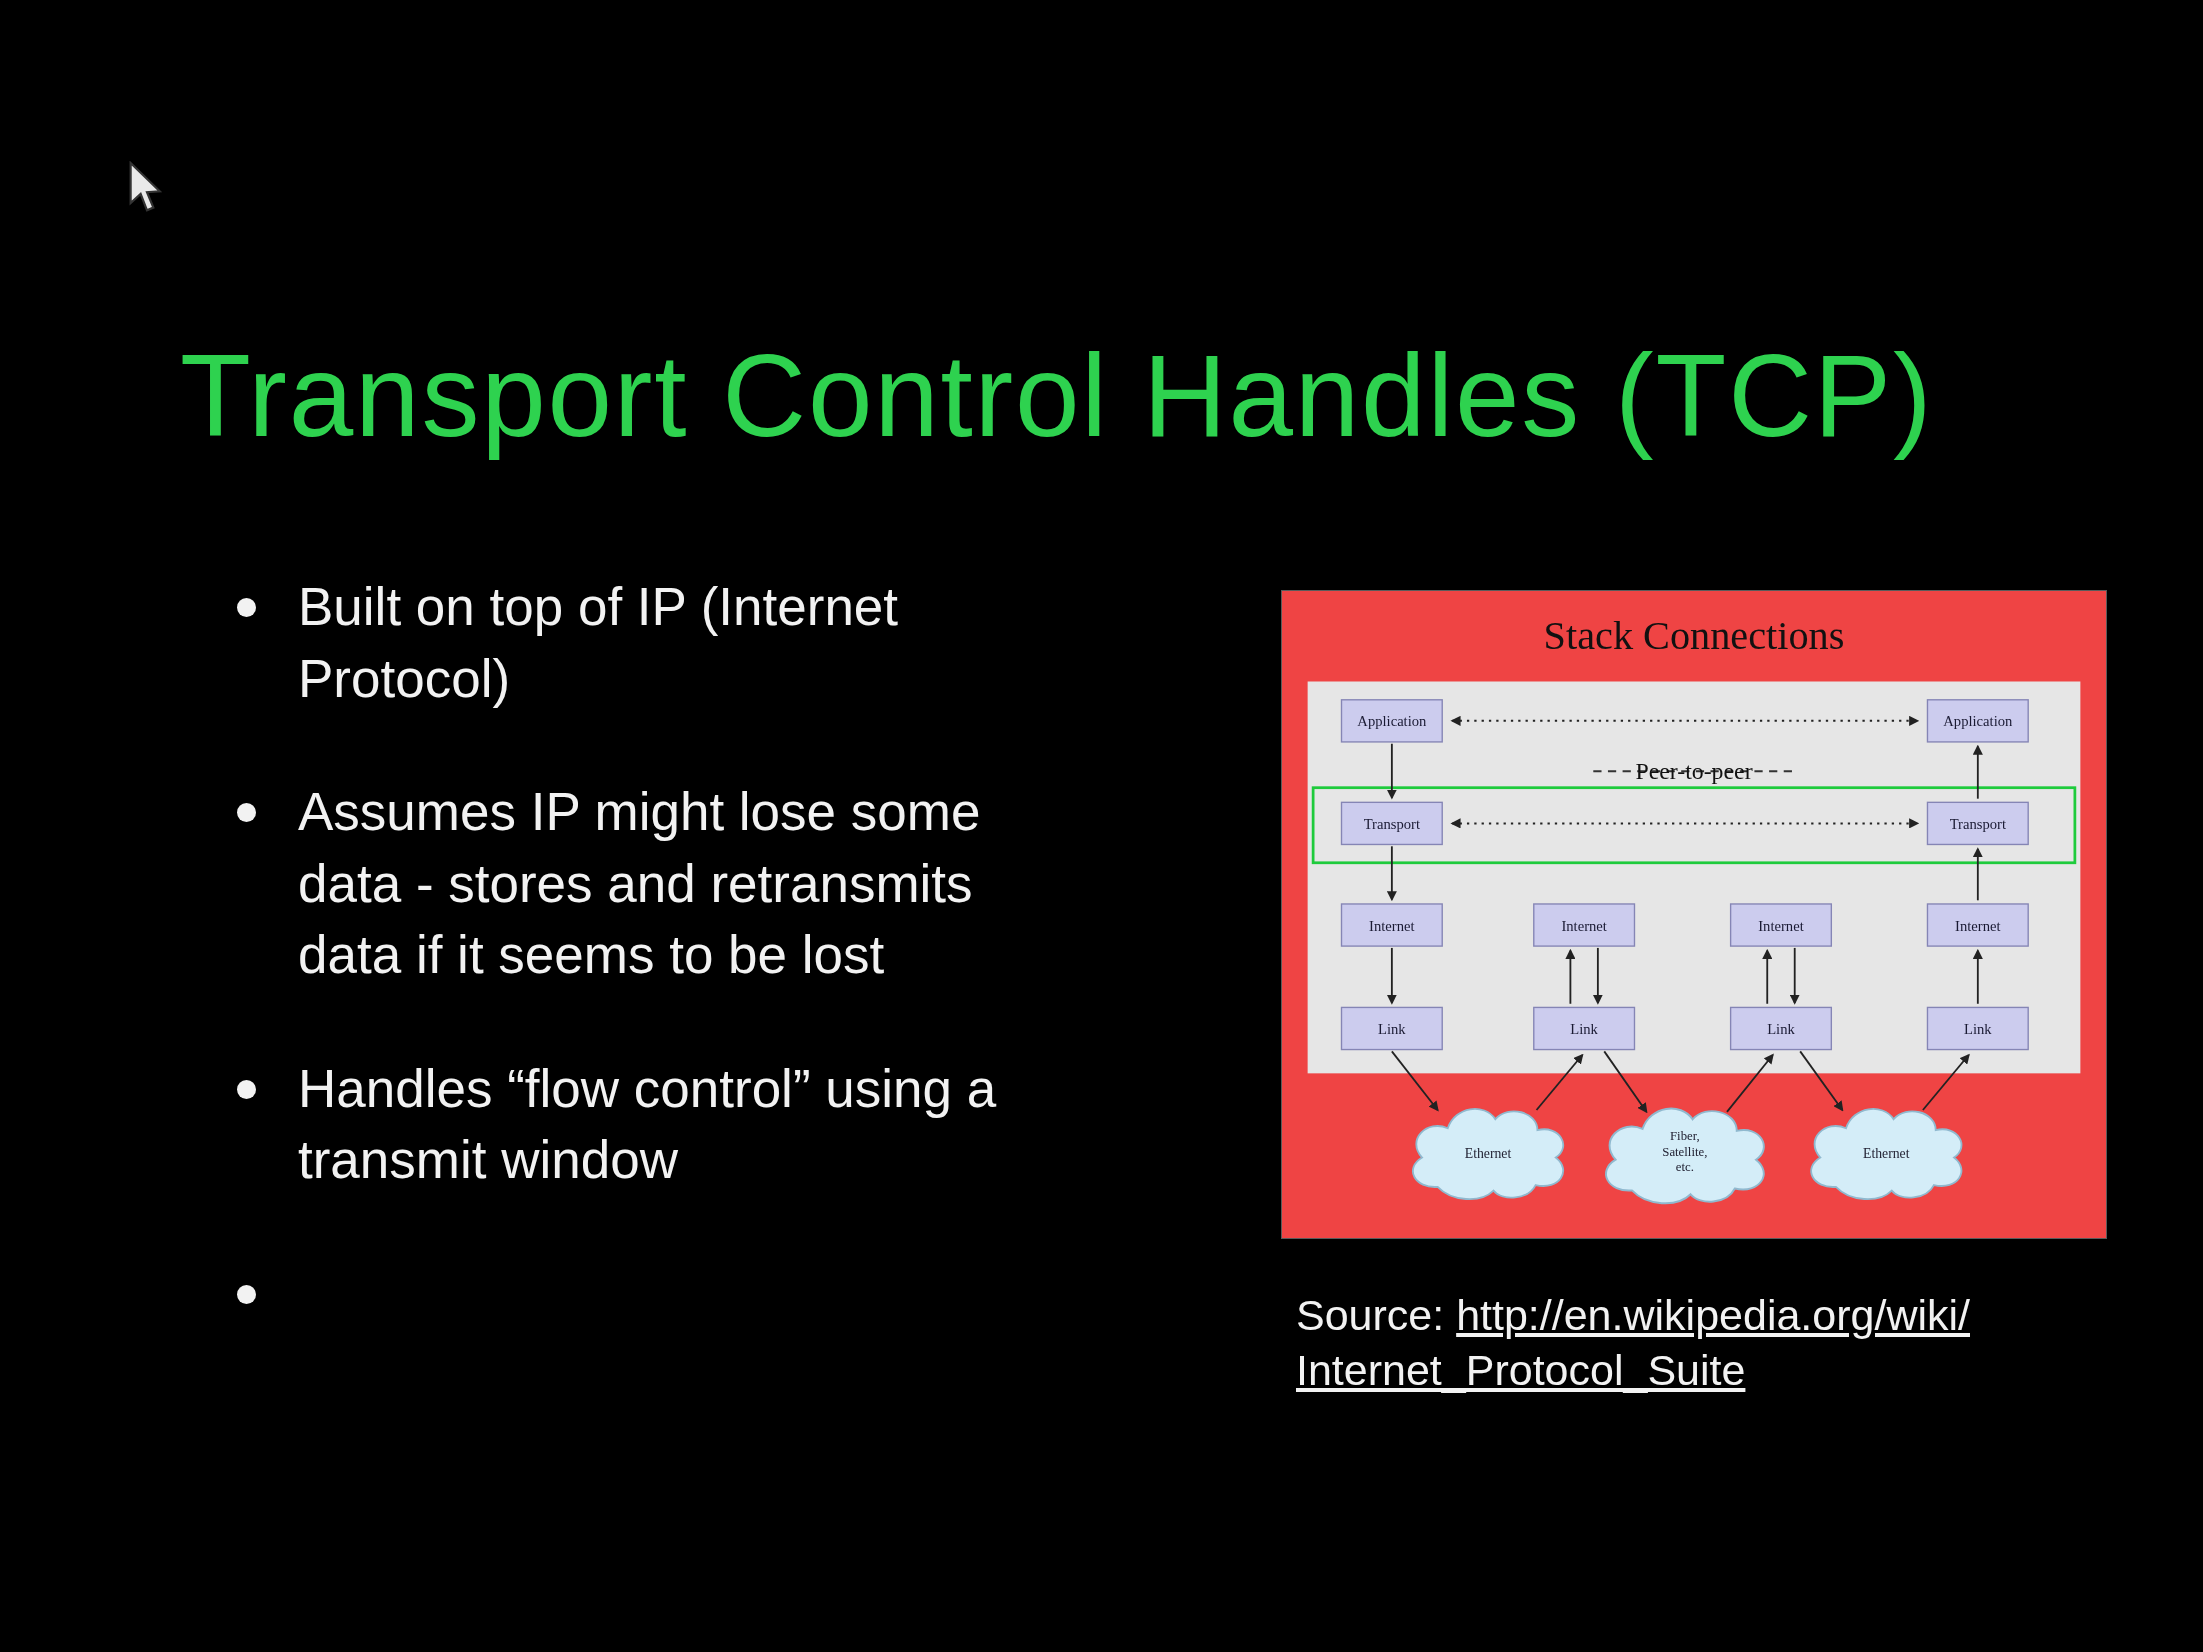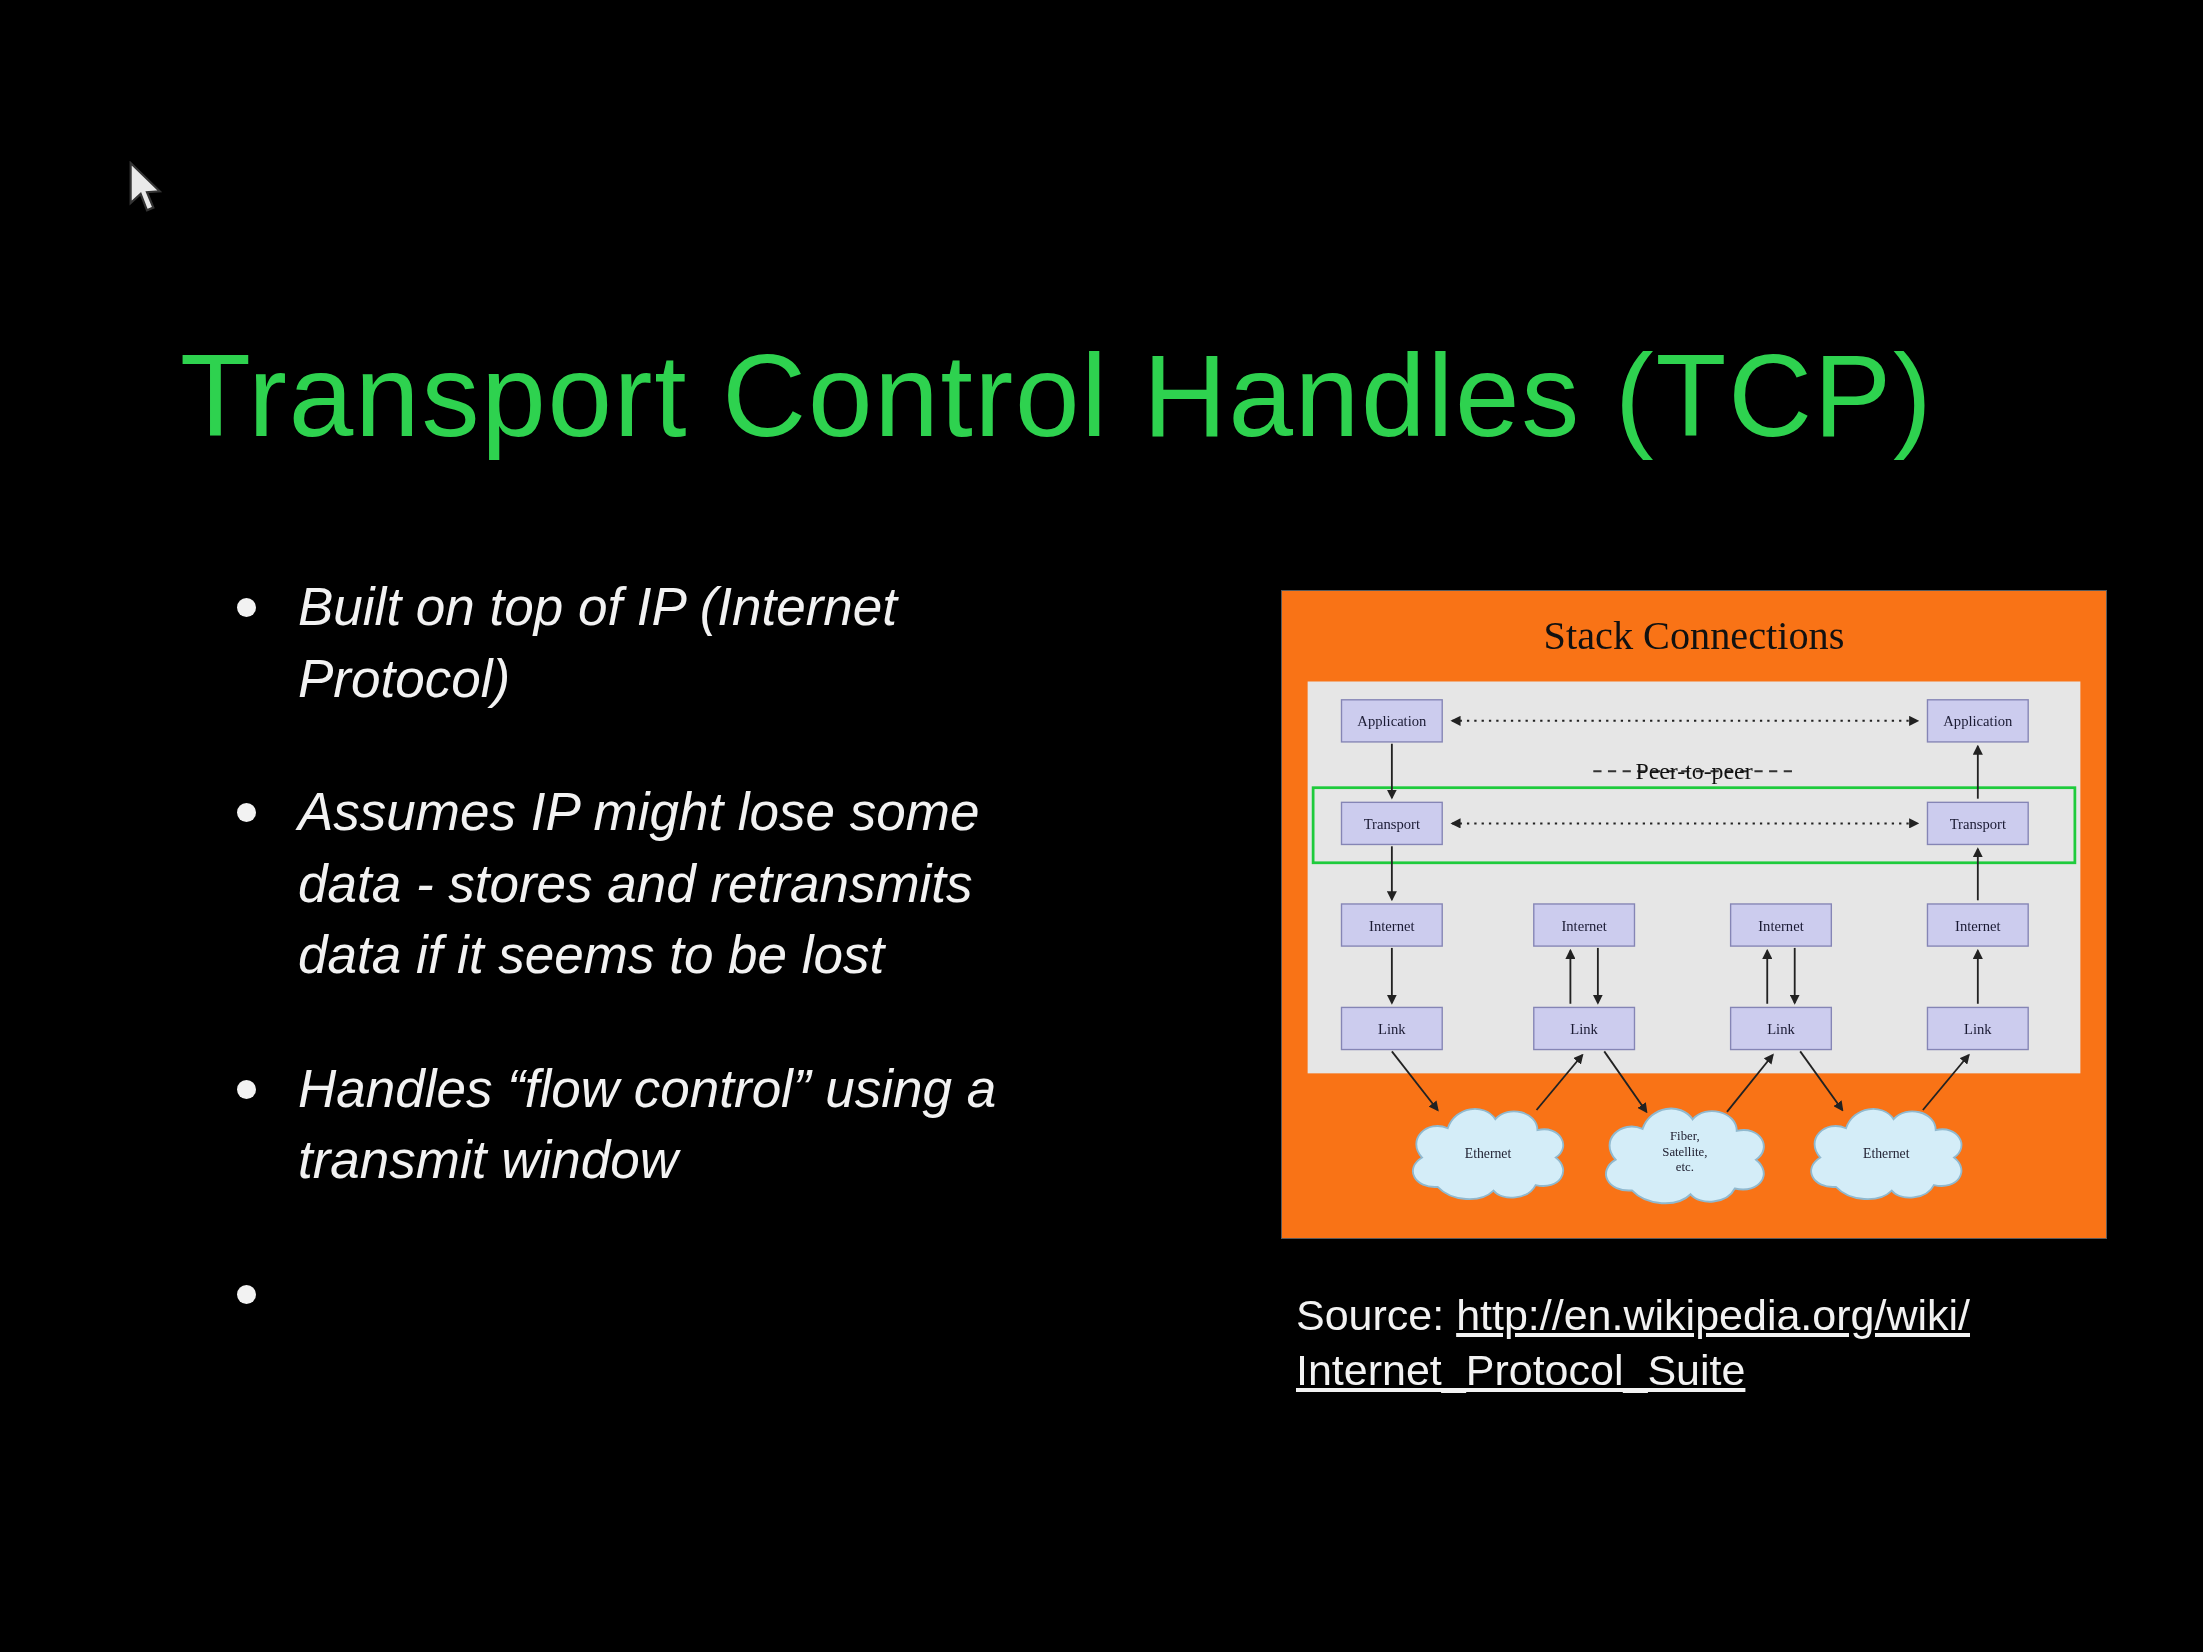--- a/index.html
+++ b/index.html
@@ -30,29 +30,28 @@
     border-radius: 50%;
     background: #f2f2f2;
     margin-top: 27px;
     margin-right: 42px;
   }
   .bullet-text {
     color: #f2f2f2;
     font-size: 53px;
     line-height: 1.35;
     white-space: pre-line;
-    font-style: italic;
   }
   .hl { color: #ffff00; }
 
   .diagram-panel {
     position: absolute;
     left: 1281px; top: 590px;
     width: 826px; height: 649px;
-    background: #f97316;
+    background: #ef4444;
     border: 1.8px solid #5a5a5a;
     box-sizing: border-box;
   }
   .diagram-panel svg { width: 100%; height: 100%; display: block; }
 
   .d-title { font: 44px "Liberation Serif", serif; fill: #111; text-anchor: middle; }
   .d-band  { fill: #e6e6e6; }
   .d-box   { fill: #ccccee; stroke: #8585b5; stroke-width: 1.5; }
   .d-box-label   { font: 16px "Liberation Serif", serif; fill: #1a1a33; text-anchor: middle; }
   .d-peer  { font: 26px "Liberation Serif", serif; fill: #111; text-anchor: middle; }

